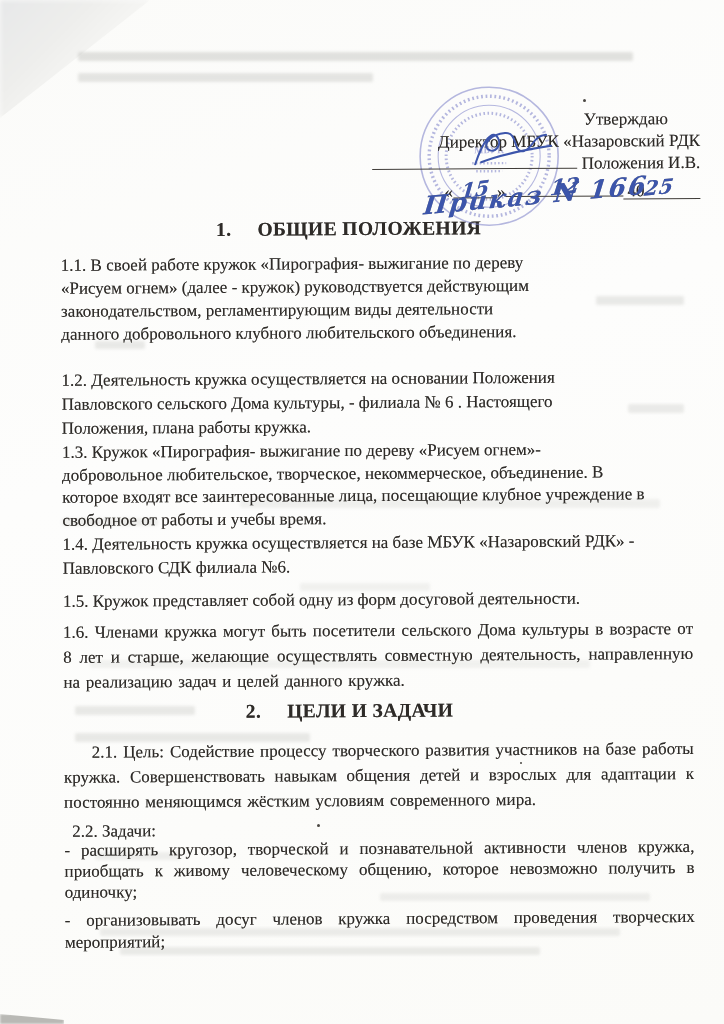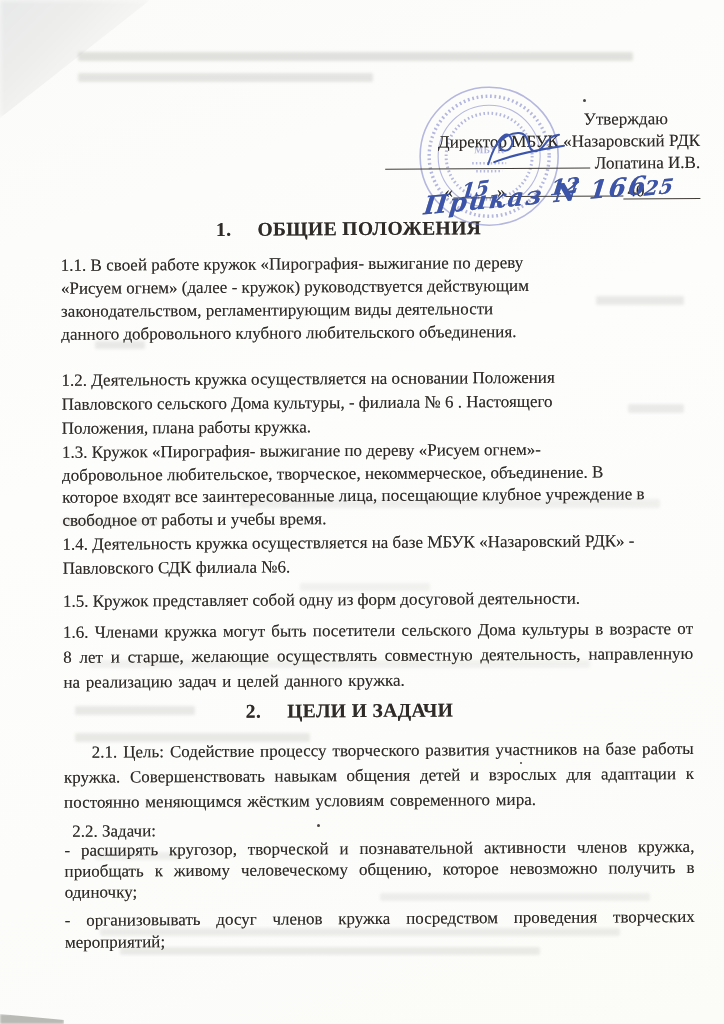--- a/index.html
+++ b/index.html
@@ -116,21 +116,21 @@
 
     <div class="approval">
       <div class="r1">Утверждаю</div>
       <div>Директор МБУК «Назаровский РДК</div>
       <div class="sig-row">
         <span class="u-sig">
           <svg class="sig-svg" width="92" height="46" viewBox="0 0 92 46">
             <path d="M8,40 C16,16 26,4 31,14 C35,22 27,30 21,25 C15,20 24,10 38,9 C52,8 45,30 57,27 C66,24 66,12 79,11 M14,38 C34,30 58,26 84,22" fill="none" stroke="#3c55ab" stroke-width="2" stroke-linecap="round"></path>
           </svg>
         </span>
-        <span>Лопатина И.В.</span>
+        <span>Положения И.В.</span>
       </div>
       <div class="date-row">
         <span>«</span><span class="u-day"><span class="hw hw-day">15</span></span><span>»</span><span class="u-month"><span class="hw hw-month">12</span></span><span class="u-year"><span>40</span><span class="hw hw-year">25</span></span>
       </div>
       <div class="order-note">Приказ N 166</div>
     </div>
 
     <div class="sec-head" style="top:218px;transform:translateX(-12px);">
       <span class="num">1.</span><span>ОБЩИЕ ПОЛОЖЕНИЯ</span>
     </div>

